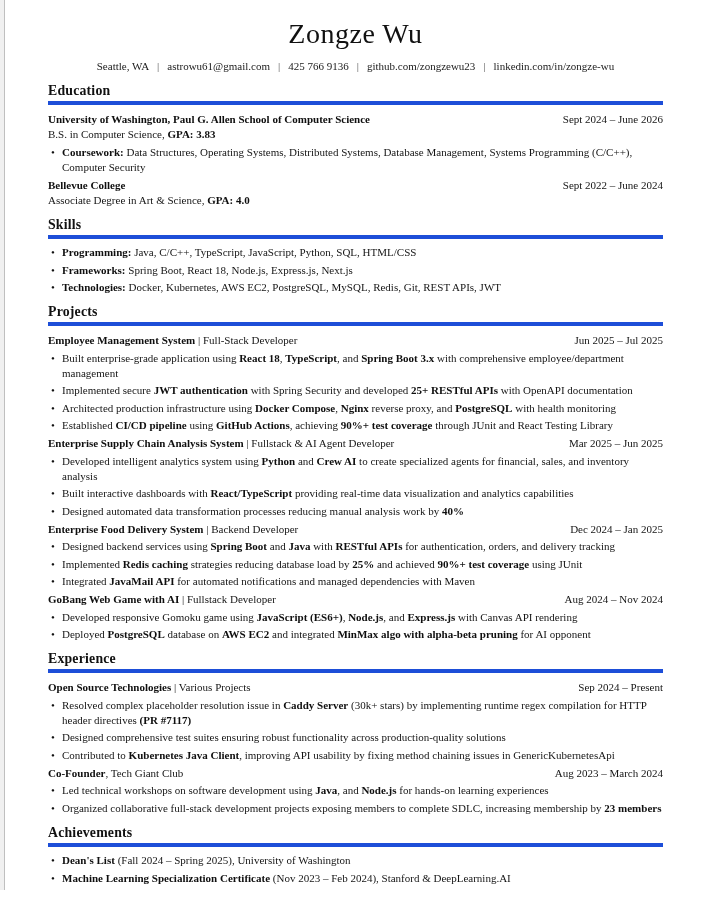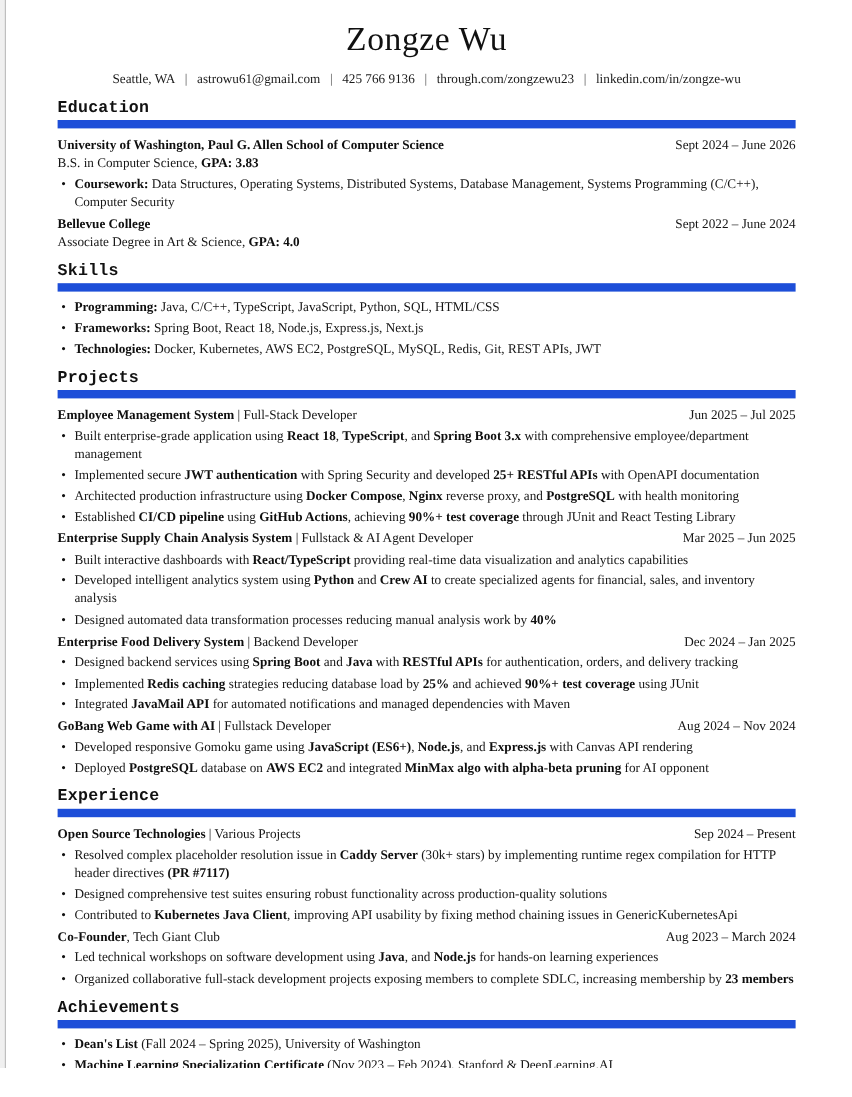--- a/index.html
+++ b/index.html
@@ -22,22 +22,22 @@
     margin:4px 0 9px 0;letter-spacing:0.5px;color:#111;
   }
   .contact{
     text-align:center;font-size:11px;line-height:15px;
     margin-bottom:2px;white-space:nowrap;color:#1a1a1a;
   }
   .contact .sep{display:inline-block;margin:0 8px;color:#555;}
   .section{margin-top:9px;}
   .section-title{
     font-size:13.8px;font-weight:700;margin:0;
-    padding-bottom:2px;border-bottom:7px solid #1d4ed8;
-    letter-spacing:0.2px;color:#111;font-family:Liberation Mono, monospace;
+    padding-bottom:2px;border-bottom:4px solid #1d4ed8;
+    letter-spacing:0.2px;color:#111;
   }
   .entries{padding-top:4px;}
   .entry-head{
     display:flex;justify-content:center;align-items:baseline;
     line-height:15px;margin-top:3px;
   }
   .entry-title{flex:1 1 auto;}
   .entry-date{flex:0 0 auto;white-space:nowrap;padding-left:12px;}
   .entry-sub{line-height:15px;}
   ul.bullets{margin:0;padding:0;list-style:none;}
@@ -50,21 +50,21 @@
   }
   b{font-weight:700;color:#0f0f0f;}
 </style>
 </head>
 <body>
 
 <div class="page">
   <div class="left-edge"></div>
   <div class="content">
     <h1 class="name">Zongze Wu</h1>
-    <div class="contact" id="contact"><span>Seattle, WA</span><span class="sep">|</span><span>astrowu61@gmail.com</span><span class="sep">|</span><span>425 766 9136</span><span class="sep">|</span><span>through.com/zongzewu23</span><span class="sep">|</span><span>linkedin.com/in/zongze-wu</span></div>
+    <div class="contact" id="contact"><span>Seattle, WA</span><span class="sep">|</span><span>astrowu61@gmail.com</span><span class="sep">|</span><span>425 766 9136</span><span class="sep">|</span><span>github.com/zongzewu23</span><span class="sep">|</span><span>linkedin.com/in/zongze-wu</span></div>
     <main id="sections">
   <section class="section">
     <h2 class="section-title">Education</h2>
     <div class="entries">
   <div class="entry">
     <div class="entry-head">
       <span class="entry-title"><b>University of Washington, Paul G. Allen School of Computer Science</b></span>
       <span class="entry-date">Sept 2024 – June 2026</span>
     </div>
     <div class="entry-sub">B.S. in Computer Science, <b>GPA: 3.83</b></div>
@@ -120,23 +120,23 @@
 </ul>
   </div>
 
   <div class="entry">
     <div class="entry-head">
       <span class="entry-title"><b>Enterprise Supply Chain Analysis System</b> | Fullstack &amp; AI Agent Developer</span>
       <span class="entry-date">Mar 2025 – Jun 2025</span>
     </div>
 
     <ul class="bullets">
+  <li class="bullet">Developed intelligent analytics system using <b>Python</b> and <b>Crew AI</b> to create specialized agents for financial, sales, and inventory analysis</li>
+
   <li class="bullet">Built interactive dashboards with <b>React/TypeScript</b> providing real-time data visualization and analytics capabilities</li>
-
-  <li class="bullet">Developed intelligent analytics system using <b>Python</b> and <b>Crew AI</b> to create specialized agents for financial, sales, and inventory analysis</li>
 
   <li class="bullet">Designed automated data transformation processes reducing manual analysis work by <b>40%</b></li>
 </ul>
   </div>
 
   <div class="entry">
     <div class="entry-head">
       <span class="entry-title"><b>Enterprise Food Delivery System</b> | Backend Developer</span>
       <span class="entry-date">Dec 2024 – Jan 2025</span>
     </div>

